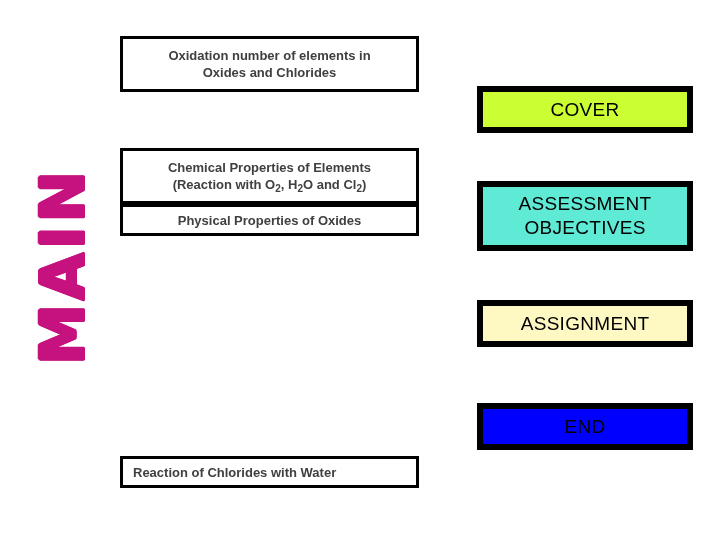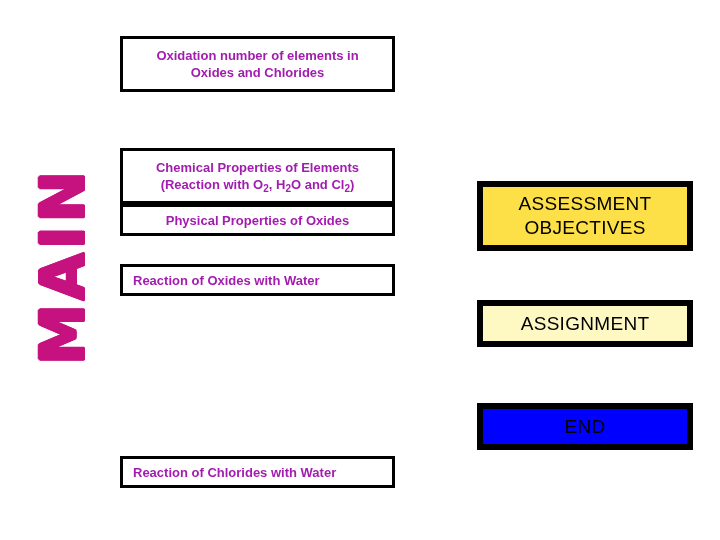--- a/index.html
+++ b/index.html
@@ -43,25 +43,25 @@
        0 1.5px 0 #c6127f, 0 -1.5px 0 #c6127f,
        1px 1px 0 #c6127f, -1px -1px 0 #c6127f,
        1px -1px 0 #c6127f, -1px 1px 0 #c6127f;
     user-select: none;
   }
 
   
   .topic-box {
     position: absolute;
     left: 120px;
-    width: 275px;
+    width: 299px;
     box-sizing: border-box;
     border: 3px solid #000000;
     background: #ffffff;
-    color: #a21caf;
+    color: #404040;
     font-family: "Liberation Sans", sans-serif;
     font-weight: bold;
     font-size: 13px;
     line-height: 17px;
     display: flex;
     align-items: center;
     justify-content: center;
     text-align: center;
     padding: 0 6px;
   }
@@ -124,32 +124,32 @@
     <span>
       <span>Chemical Properties of Elements</span><br>
       <span><span>(Reaction  with O</span><sub>2</sub><span>, H</span><sub>2</sub><span>O and Cl</span><sub>2</sub><span>)</span></span>
     </span>
   </div>
 
   <div class="topic-box one-line" style="top:204px;">
     <span>Physical Properties of Oxides</span>
   </div>
 
-  <div class="topic-box one-line align-left" style="top:264px;">
-    <span>Reaction of Oxides with Water</span>
-  </div>
 
 
 
   <div class="topic-box one-line align-left" style="top:456px;">
     <span>Reaction of Chlorides with Water</span>
   </div>
 
+  <div class="nav-btn short" style="top:86px;background:#CCFF33;">
+    <span class="btn-text">COVER</span>
+  </div>
 
-  <div class="nav-btn tall" style="top:181px;background:#fde047;">
+  <div class="nav-btn tall" style="top:181px;background:#5eead4;">
     <span class="btn-text">
       <span>ASSESSMENT</span><br>
       <span>OBJECTIVES</span>
     </span>
   </div>
 
   <div class="nav-btn short" style="top:300px;background:#fef9c3;">
     <span class="btn-text">ASSIGNMENT</span>
   </div>
 

